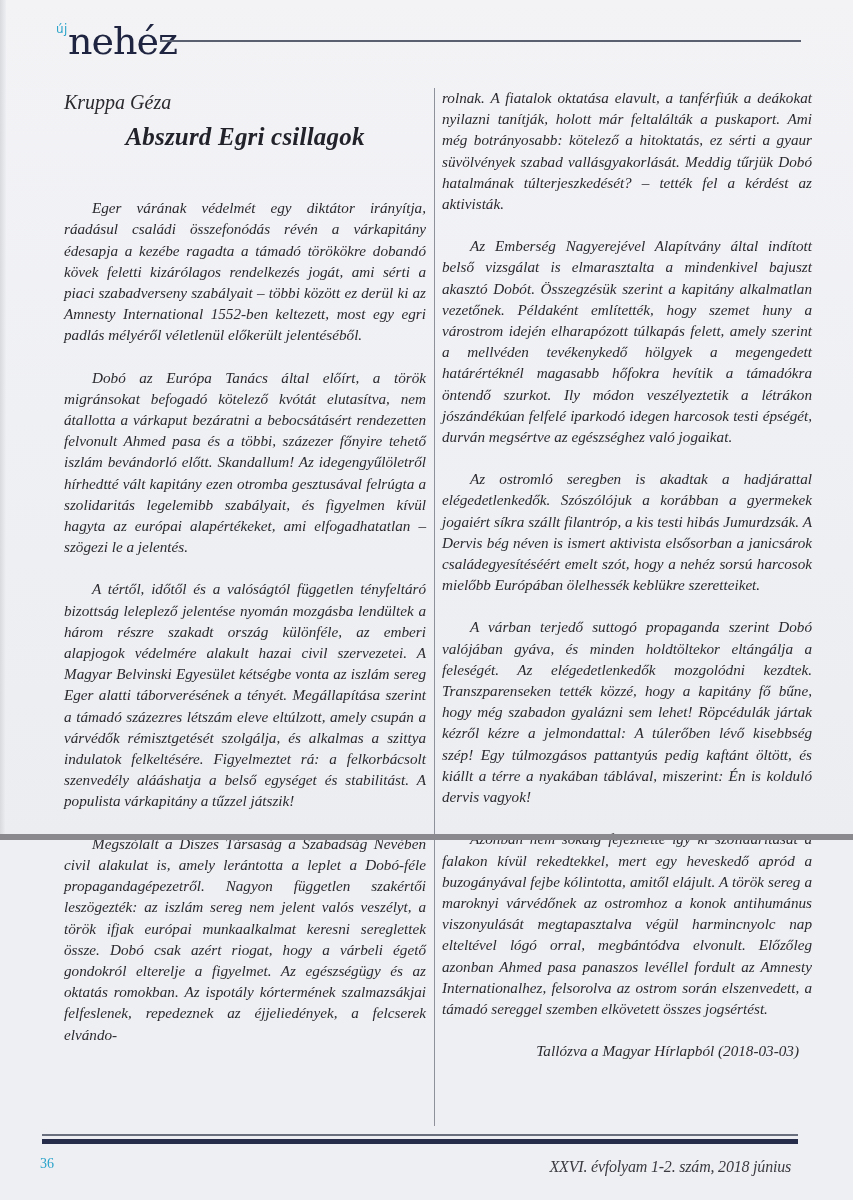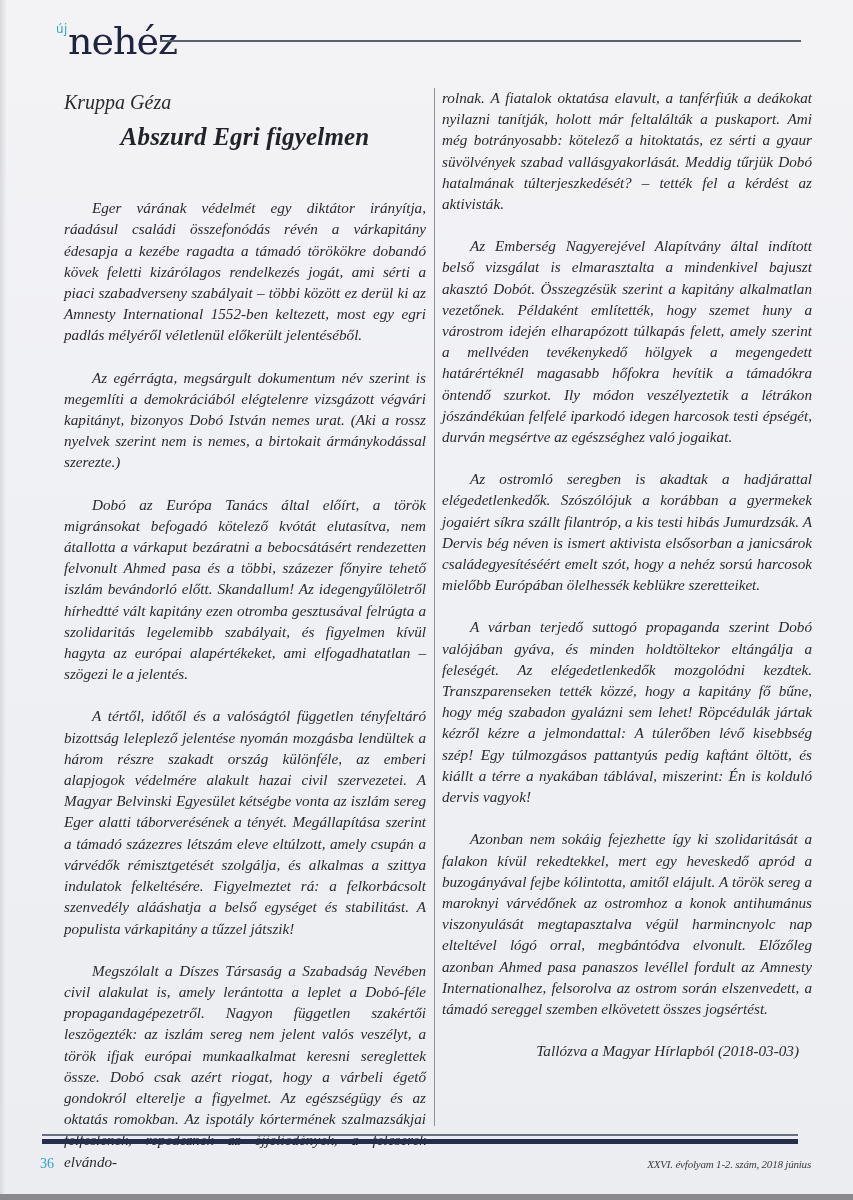--- a/index.html
+++ b/index.html
@@ -3,21 +3,21 @@
   <meta charset="utf-8">
   <style>
     html, body { margin: 0; padding: 0; }
     body {
       width: 853px; height: 1200px; position: relative; overflow: hidden;
       background: #eeeff3;
       font-family: "Liberation Serif", "DejaVu Serif", serif;
       color: #2a2a2e;
     }
     .page {
-      position: absolute; left: 0; top: 0; width: 853px; height: 1200px;
+      position: absolute; left: 0; top: 0; width: 853px; height: 840px;
       background: linear-gradient(180deg, #f3f3f6 0%, #eff0f4 50%, #ecedf1 100%);
     }
     .page::before {
       content: ""; position: absolute; left: 0; top: 0; bottom: 0; width: 6px;
       background: linear-gradient(90deg, #d9dade, #eeeff3);
     }
     .page::after {
       content: ""; position: absolute; left: 0; right: 0; bottom: 0; height: 6px;
       background: #8a8a8e;
     }
@@ -56,40 +56,39 @@
     .col-right .para.cont { margin-top: 0; text-indent: 0; }
     .source { text-align: right; margin: 21px 13px 0 0; text-indent: 0; }
     
     .footer-rule1 { position: absolute; left: 42px; top: 1134px; width: 756px; height: 2px; background: #6a6f7e; }
     .footer-rule2 { position: absolute; left: 42px; top: 1139px; width: 756px; height: 5px; background: #262d4a; }
     .page-number {
       position: absolute; left: 40px; top: 1156px; font-family: "Liberation Serif", serif;
       font-size: 14px; color: #2aa3c9;
     }
     .issue-info {
-      position: absolute; right: 42px; top: 1158px; font-style: italic; font-size: 11px;
+      position: absolute; right: 62px; top: 1158px; font-style: italic; font-size: 16px;
       color: #3a3a40; letter-spacing: -0.2px;
     }
   </style>
 </head>
 <body>
 
 <div class="page">
 
   <div class="logo">
     <span class="logo-uj">új</span>
     <span class="logo-keve">nehéz</span>
   </div>
   <div class="header-rule"></div>
 
   <div class="col col-left">
     <p class="author">Kruppa Géza</p>
-    <h1 class="title">Abszurd Egri figyelmen</h1>
+    <h1 class="title">Abszurd Egri csillagok</h1>
     <p class="para first">Eger várának védelmét egy diktátor irányítja, ráadásul családi összefonódás révén a várkapitány édesapja a kezébe ragadta a támadó törökökre dobandó kövek feletti kizárólagos rendelkezés jogát, ami sérti a piaci szabadverseny szabályait – többi között ez derül ki az Amnesty International 1552-ben keltezett, most egy egri padlás mélyéről véletlenül előkerült jelentéséből.</p>
-    <p class="para">Az egérrágta, megsárgult dokumentum név szerint is megemlíti a demokráciából elégtelenre vizsgázott végvári kapitányt, bizonyos Dobó István nemes urat. (Aki a rossz nyelvek szerint nem is nemes, a birtokait ármánykodással szerezte.)</p>
     <p class="para">Dobó az Európa Tanács által előírt, a török migránsokat befogadó kötelező kvótát elutasítva, nem átallotta a várkaput bezáratni a bebocsátásért rendezetten felvonult Ahmed pasa és a többi, százezer főnyire tehető iszlám bevándorló előtt. Skandallum! Az idegengyűlöletről hírhedtté vált kapitány ezen otromba gesztusával felrúgta a szolidaritás legelemibb szabályait, és figyelmen kívül hagyta az európai alapértékeket, ami elfogadhatatlan – szögezi le a jelentés.</p>
     <p class="para">A tértől, időtől és a valóságtól független tényfeltáró bizottság leleplező jelentése nyomán mozgásba lendültek a három részre szakadt ország különféle, az emberi alapjogok védelmére alakult hazai civil szervezetei. A Magyar Belvinski Egyesület kétségbe vonta az iszlám sereg Eger alatti táborverésének a tényét. Megállapítása szerint a támadó százezres létszám eleve eltúlzott, amely csupán a várvédők rémisztgetését szolgálja, és alkalmas a szittya indulatok felkeltésére. Figyelmeztet rá: a felkorbácsolt szenvedély alááshatja a belső egységet és stabilitást. A populista várkapitány a tűzzel játszik!</p>
     <p class="para">Megszólalt a Díszes Társaság a Szabadság Nevében civil alakulat is, amely lerántotta a leplet a Dobó-féle propagandagépezetről. Nagyon független szakértői leszögezték: az iszlám sereg nem jelent valós veszélyt, a török ifjak európai munkaalkalmat keresni sereglettek össze. Dobó csak azért riogat, hogy a várbeli égető gondokról elterelje a figyelmet. Az egészségügy és az oktatás romokban. Az ispotály kórtermének szalmazsákjai felfeslenek, repedeznek az éjjeliedények, a felcserek elvándo-</p>
   </div>
 
   <div class="col-divider"></div>
 
   <div class="col col-right">
     <p class="para cont">rolnak. A fiatalok oktatása elavult, a tanférfiúk a deákokat nyilazni tanítják, holott már feltalálták a puskaport. Ami még botrányosabb: kötelező a hitoktatás, ez sérti a gyaur süvölvények szabad vallásgyakorlását. Meddig tűrjük Dobó hatalmának túlterjeszkedését? – tették fel a kérdést az aktivisták.</p>
     <p class="para">Az Emberség Nagyerejével Alapítvány által indított belső vizsgálat is elmarasztalta a mindenkivel bajuszt akasztó Dobót. Összegzésük szerint a kapitány alkalmatlan vezetőnek. Példaként említették, hogy szemet huny a várostrom idején elharapózott túlkapás felett, amely szerint a mellvéden tevékenykedő hölgyek a megengedett határértéknél magasabb hőfokra hevítik a támadókra öntendő szurkot. Ily módon veszélyeztetik a létrákon jószándékúan felfelé iparkodó idegen harcosok testi épségét, durván megsértve az egészséghez való jogaikat.</p>

